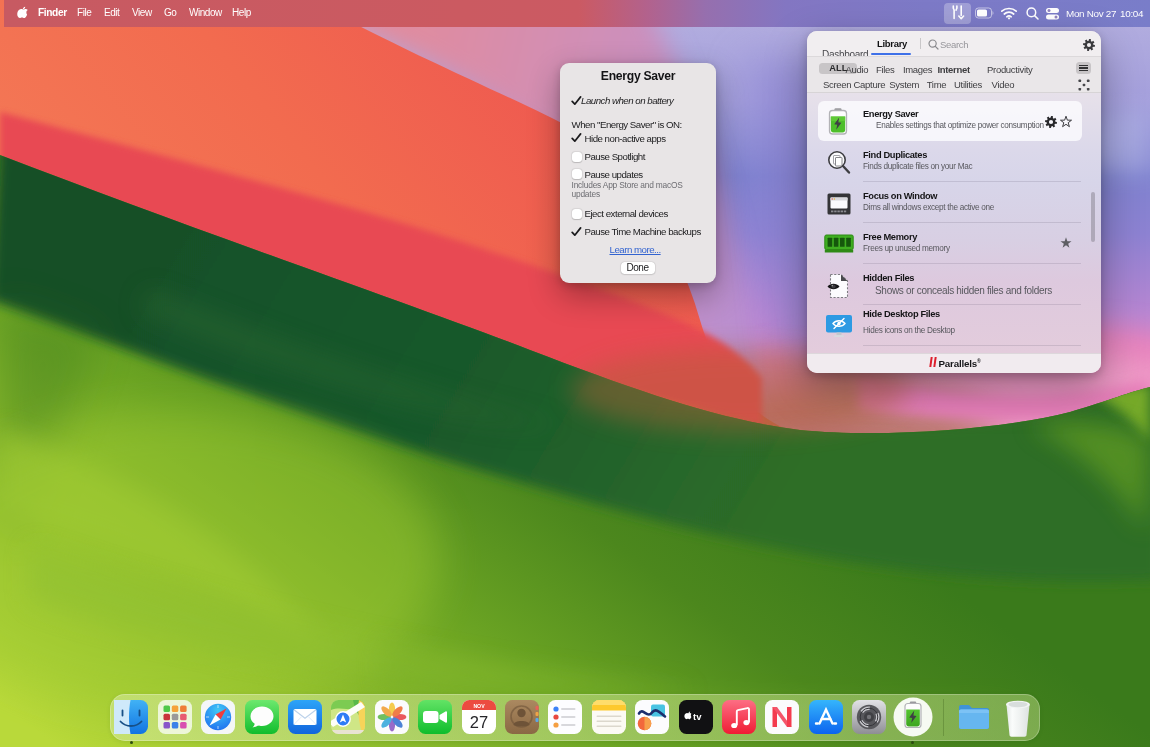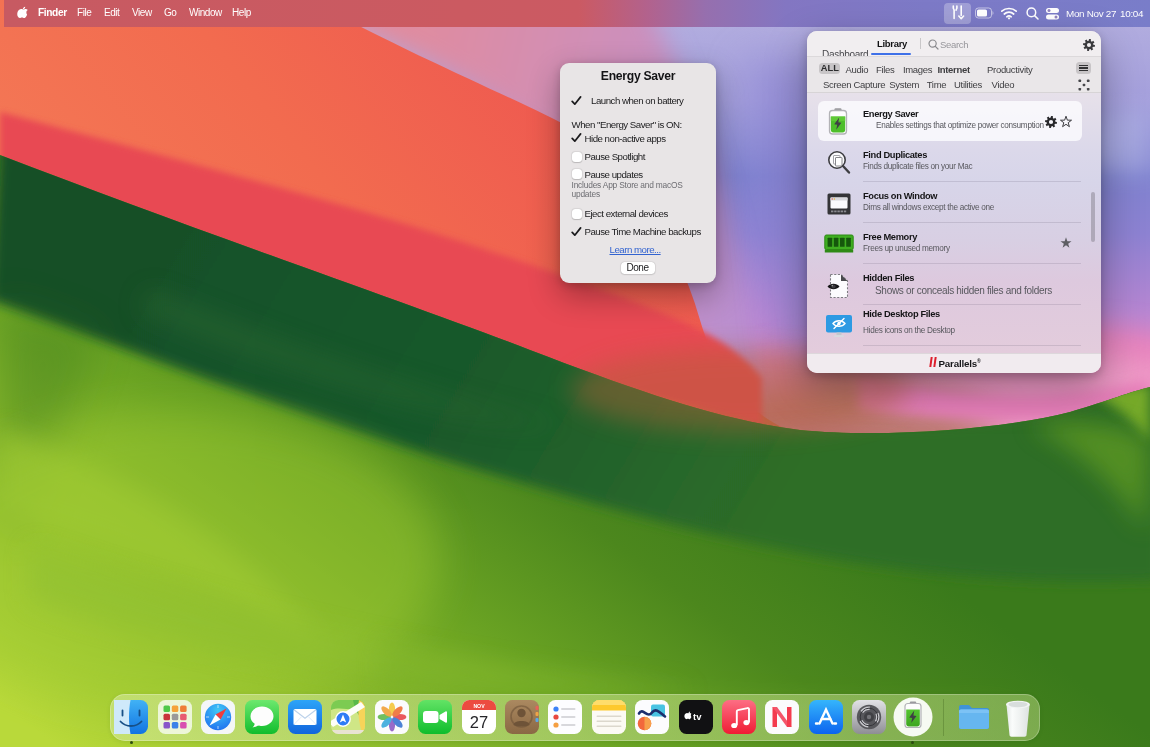--- a/index.html
+++ b/index.html
@@ -418,21 +418,21 @@
 
 <div class="abs" style="left:129.5px;top:740.5px;width:3.5px;height:3.5px;border-radius:50%;background:#2c4a12;"></div>
 <div class="abs" style="left:910.5px;top:740.5px;width:3.5px;height:3.5px;border-radius:50%;background:#2c4a12;"></div>
 </div>
 
 <div class="abs" id="esp" style="left:560px;top:63px;width:156px;height:220px;background:#e8e5e6;border-radius:9px;box-shadow:0 12px 32px rgba(0,0,0,0.33),0 2px 8px rgba(0,0,0,0.18);font-size:9.7px;color:#1c1c1e;letter-spacing:-0.5px;white-space:nowrap;">
   <div class="abs" style="left:0;top:6px;width:156px;text-align:center;font-size:12.2px;font-weight:600;letter-spacing:-0.3px;color:#141416;">Energy Saver</div>
   <svg class="abs" style="left:11px;top:32.5px;" width="11" height="10" viewBox="0 0 11 10">
       <path d="M1.2,5.4 L3.8,8.2 L9.6,0.9" stroke="#1a1a1c" stroke-width="1.7" fill="none" stroke-linecap="round" stroke-linejoin="round"></path>
     </svg>
-  <div class="abs" style="left:31px;top:31.8px;">Launch when on battery</div>
+  <div class="abs" style="left:21px;top:31.8px;font-style:italic;">Launch when on battery</div>
   <div class="abs" style="left:11.5px;top:56px;">When "Energy Saver" is ON:</div>
   <svg class="abs" style="left:11px;top:69.5px;" width="11" height="10" viewBox="0 0 11 10">
       <path d="M1.2,5.4 L3.8,8.2 L9.6,0.9" stroke="#1a1a1c" stroke-width="1.7" fill="none" stroke-linecap="round" stroke-linejoin="round"></path>
     </svg>
   <div class="abs" style="left:24.5px;top:70.2px;">Hide non-active apps</div>
   <div class="abs" style="left:11.5px;top:88.6px;width:10px;height:10px;background:#fff;border-radius:3px;box-shadow:0 0 1.5px rgba(0,0,0,0.28),0 0.5px 1px rgba(0,0,0,0.15);"></div>
   <div class="abs" style="left:24.5px;top:87.9px;">Pause Spotlight</div>
   <div class="abs" style="left:11.5px;top:106.3px;width:10px;height:10px;background:#fff;border-radius:3px;box-shadow:0 0 1.5px rgba(0,0,0,0.28),0 0.5px 1px rgba(0,0,0,0.15);"></div>
   <div class="abs" style="left:24.5px;top:105.6px;">Pause updates</div>
   <div class="abs" style="left:11.5px;top:117.8px;width:118px;font-size:8.4px;color:#6d6d72;line-height:9.3px;letter-spacing:-0.2px;white-space:normal;">Includes App Store and macOS updates</div>
@@ -456,21 +456,21 @@
   <svg class="abs" style="left:120.5px;top:7.5px;" width="11" height="11" viewBox="0 0 11 11">
       <circle cx="4.6" cy="4.6" r="3.6" fill="none" stroke="#8a8a8e" stroke-width="1.2"></circle>
       <path d="M7.3,7.3 L10,10" stroke="#8a8a8e" stroke-width="1.2" stroke-linecap="round"></path>
     </svg>
   <div class="abs" style="left:133px;top:7.5px;font-size:9.5px;color:#97969b;letter-spacing:-0.3px;">Search</div>
   <svg class="abs" style="left:275.5px;top:8px;" width="12" height="12" viewBox="0 0 11 11">
       <path d="M5.50,0.00L7.40,0.34L7.12,1.84L8.15,2.50L9.39,1.61L10.49,3.20L9.23,4.06L9.49,5.25L11.00,5.50L10.66,7.40L9.16,7.12L8.50,8.15L9.39,9.39L7.80,10.49L6.94,9.23L5.75,9.49L5.50,11.00L3.60,10.66L3.88,9.16L2.85,8.50L1.61,9.39L0.51,7.80L1.77,6.94L1.51,5.75L0.00,5.50L0.34,3.60L1.84,3.88L2.50,2.85L1.61,1.61L3.20,0.51L4.06,1.77L5.25,1.51Z M7.40,5.50A1.9,1.9 0 1 0 3.60,5.50A1.9,1.9 0 1 0 7.40,5.50Z" fill="#3a3a3d" fill-rule="evenodd"></path>
     </svg>
 
   <div class="abs" style="left:0;top:24.5px;width:294px;height:37px;background:#eae7e9;border-top:1px solid #dcd9db;border-bottom:1px solid #d7d4d6;box-sizing:border-box;"></div>
-  <div class="abs" style="left:12.3px;top:31.5px;width:21px;height:11.5px;background:#c8c5c7;border-radius:3.5px;text-align:center;font-size:9.3px;font-weight:700;color:#2c2c2e;line-height:11.5px;">ALL</div>
+  <div class="abs" style="left:12.3px;top:31.5px;width:38px;height:11.5px;background:#c8c5c7;border-radius:3.5px;text-align:center;font-size:9.3px;font-weight:700;color:#2c2c2e;line-height:11.5px;">ALL</div>
   <div class="abs" id="cats1" style="left:0;top:33px;font-size:9.5px;color:#3e3e41;letter-spacing:-0.3px;white-space:nowrap;">
     <span class="abs" style="left:38.4px;">Audio</span>
       <span class="abs" style="left:69px;">Files</span>
       <span class="abs" style="left:95.9px;">Images</span>
       <span class="abs" style="left:130.4px;font-weight:bold;">Internet</span>
       <span class="abs" style="left:170px;padding-left:10px;">Productivity</span>
   </div>
   <div class="abs" id="cats2" style="left:0;top:48.2px;font-size:9.5px;color:#3e3e41;letter-spacing:-0.3px;white-space:nowrap;">
     <span class="abs" style="left:15.9px;">Screen Capture</span>
       <span class="abs" style="left:82.3px;">System</span>

